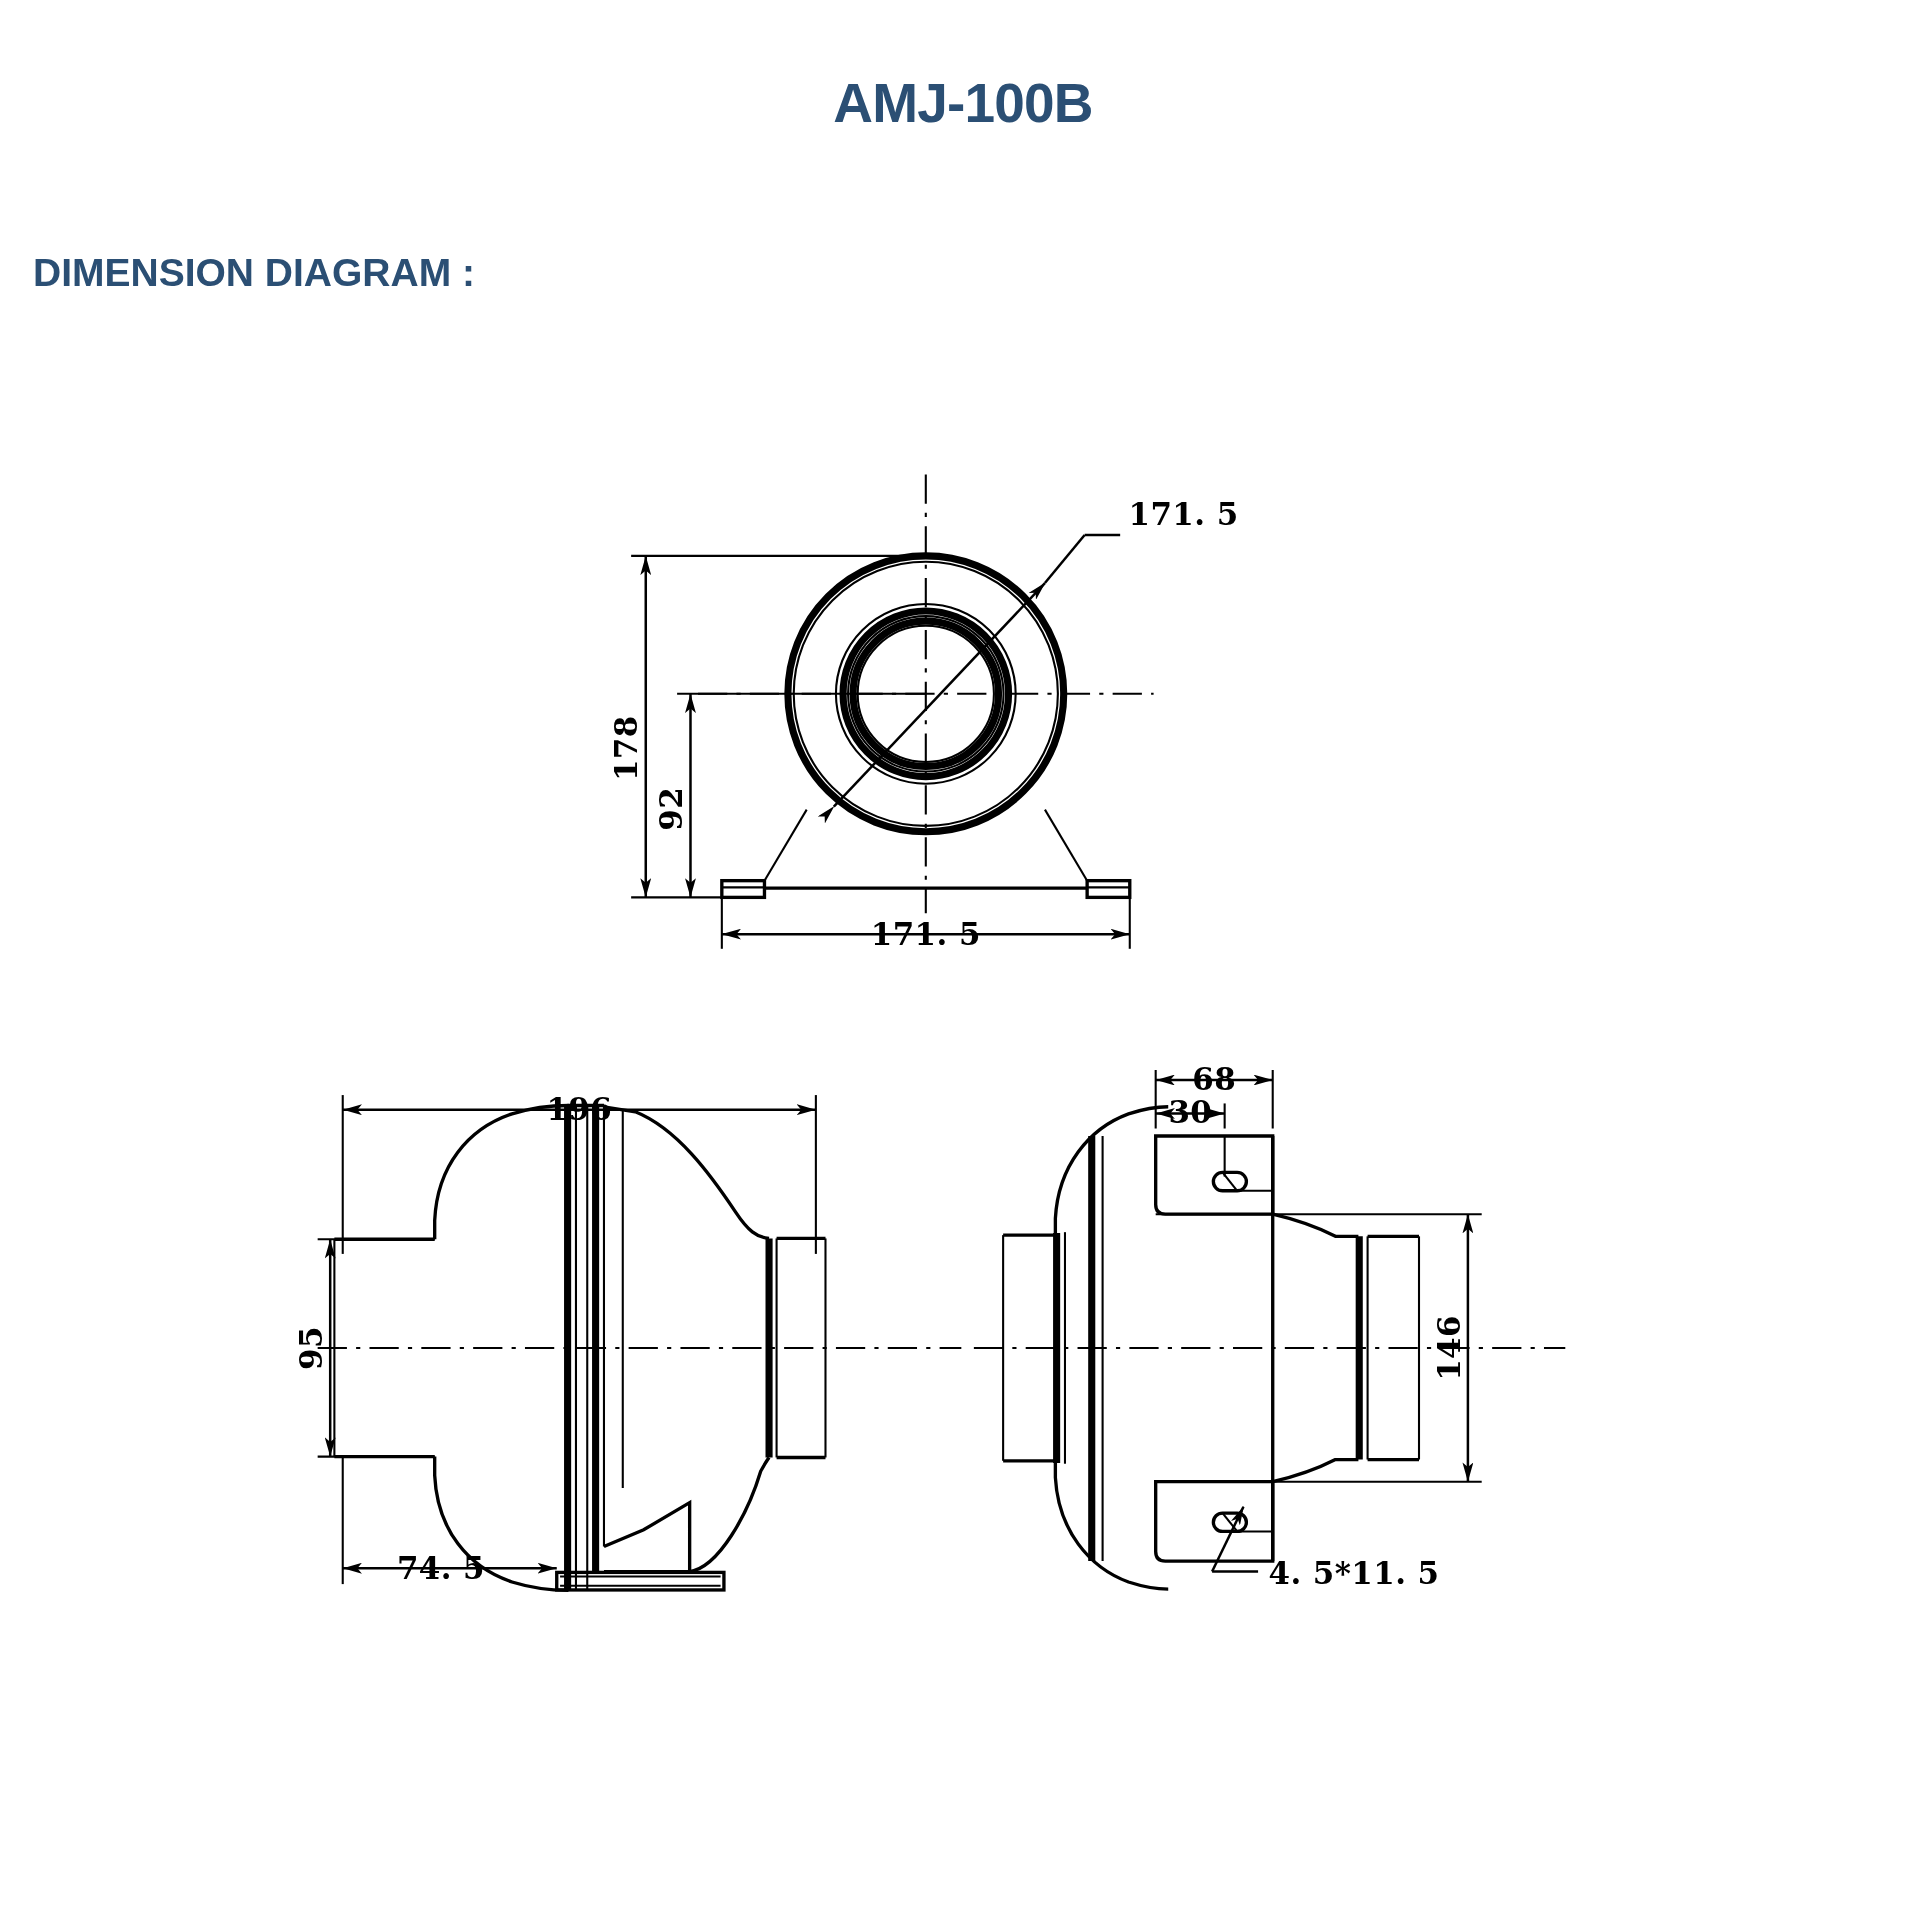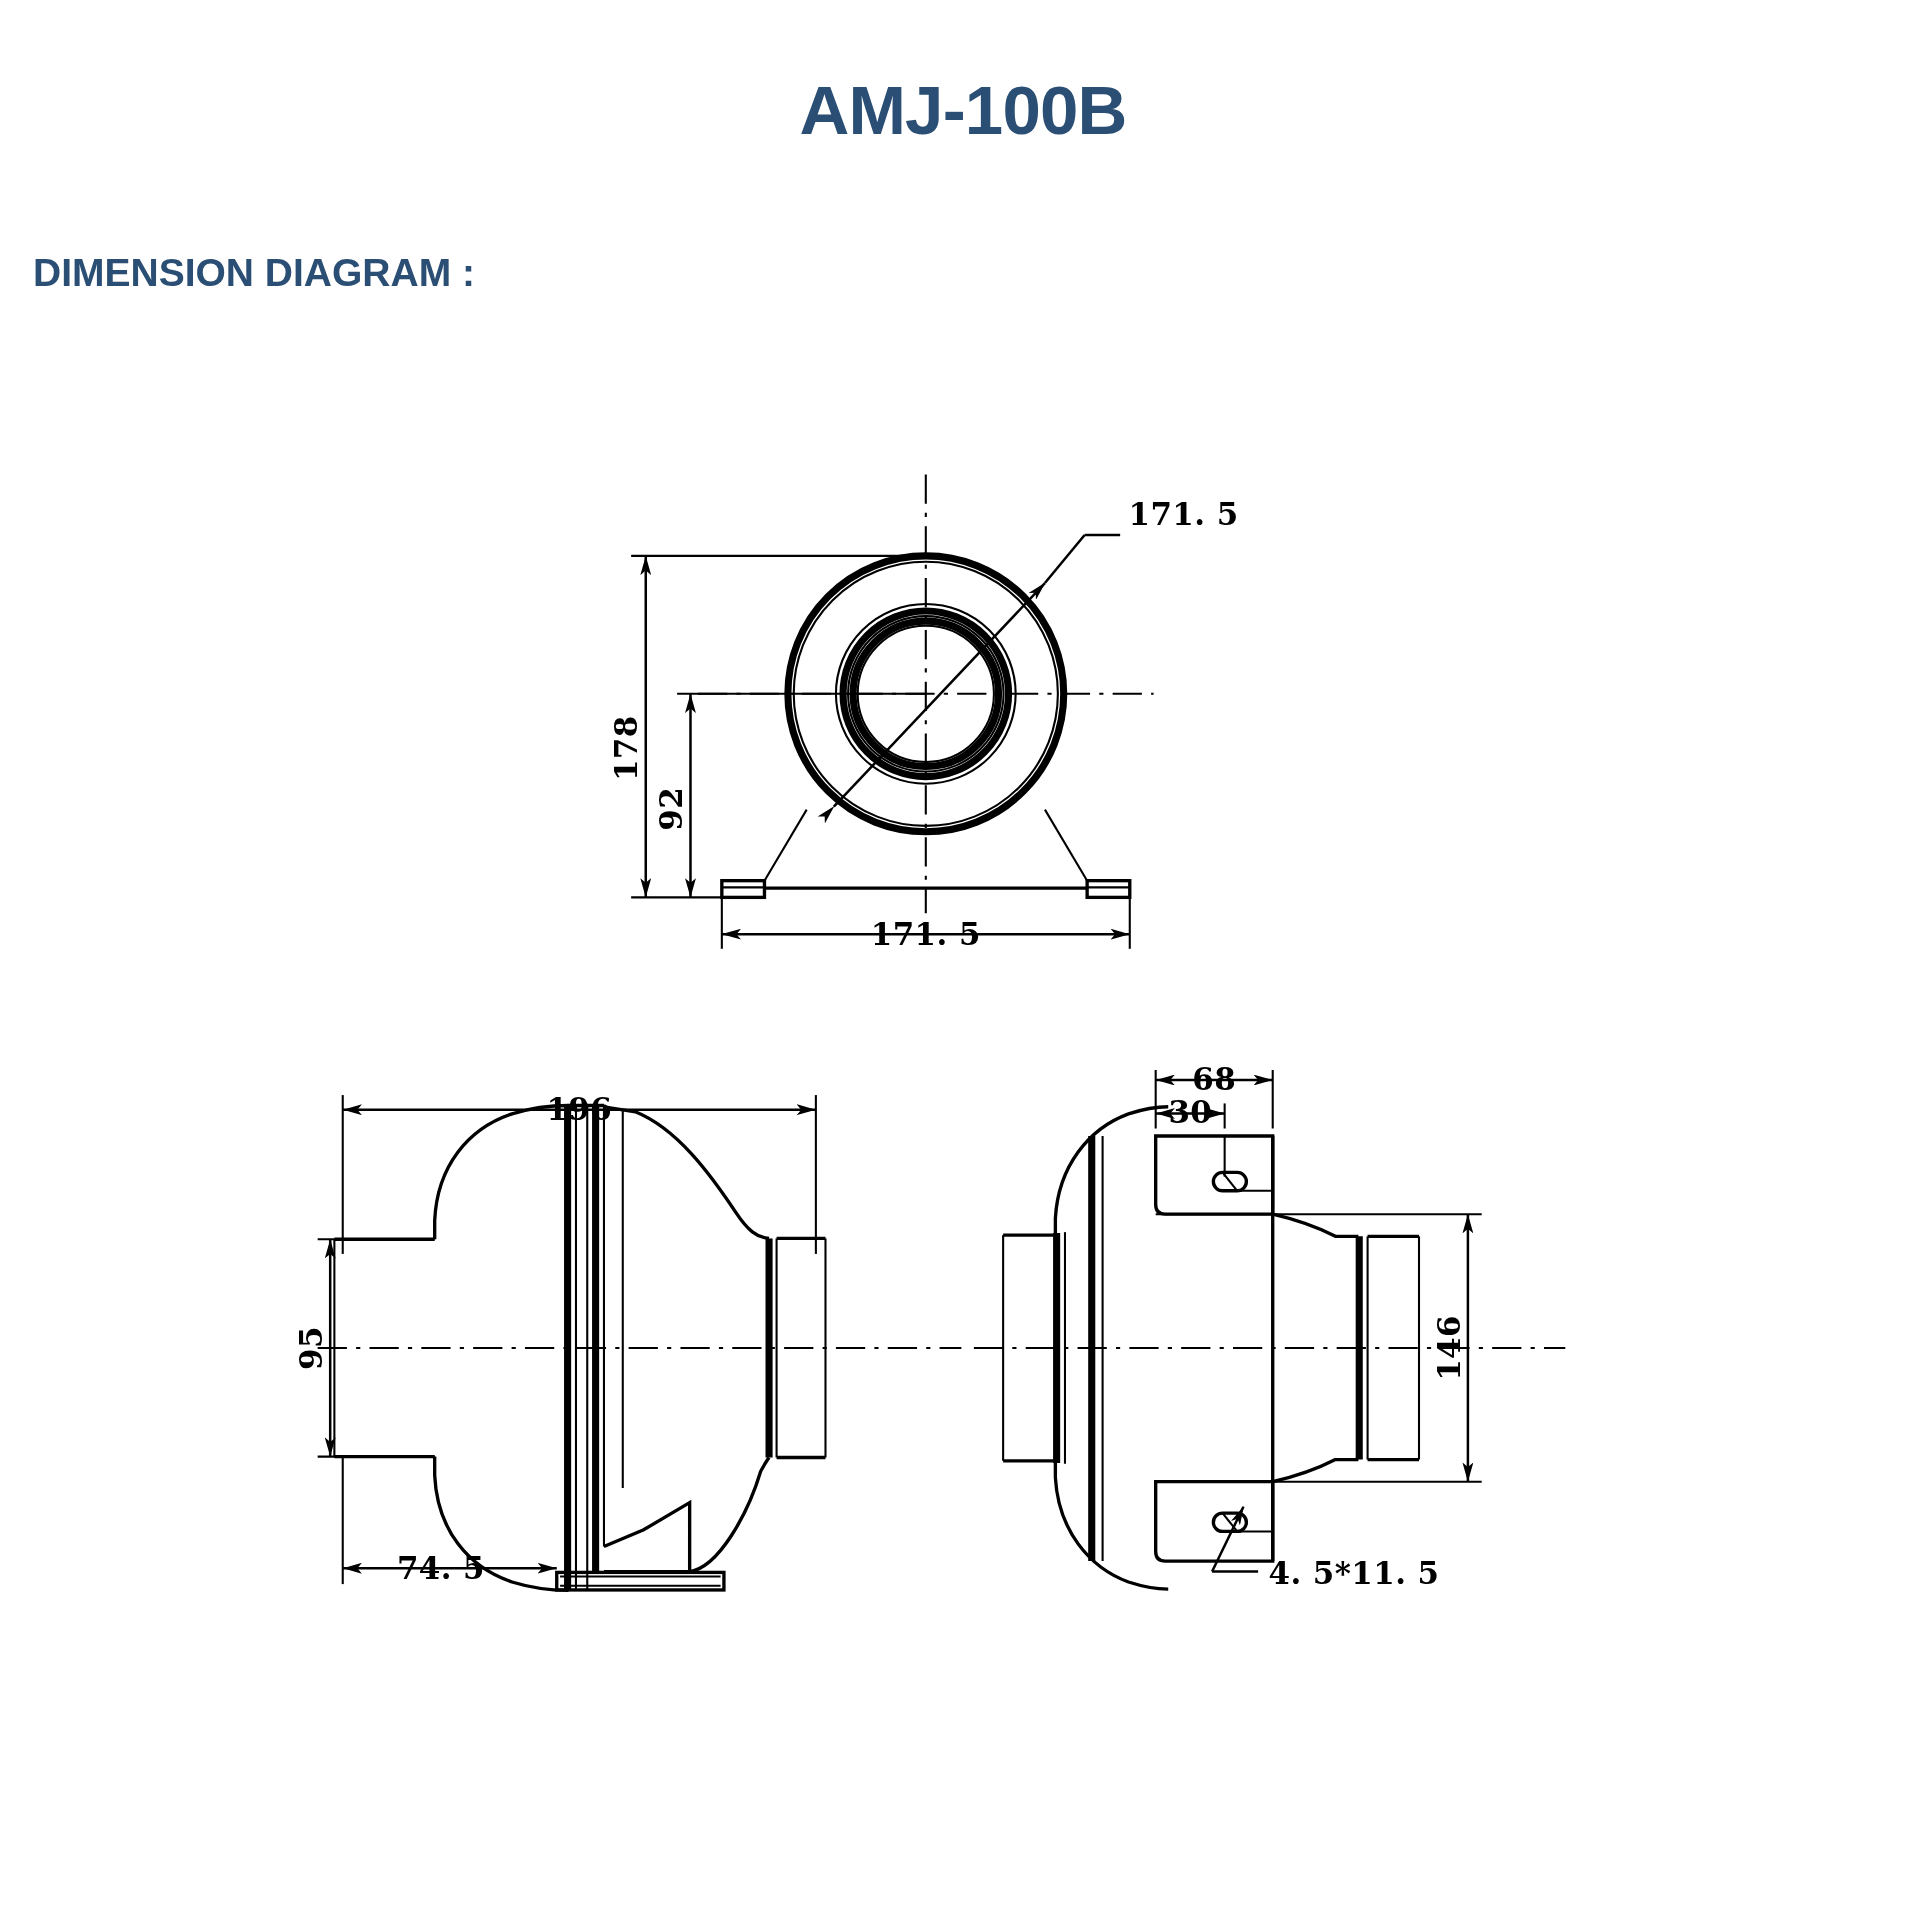--- a/index.html
+++ b/index.html
@@ -10,21 +10,21 @@
     position:relative;
   }
   #page{position:relative;width:1926px;height:1926px;background:#fff;}
 
   .title{
     position:absolute;
     top:71px;left:0;width:1926px;
     text-align:center;
     font-family:"Liberation Sans", sans-serif;
     font-weight:bold;
-    font-size:69px;
+    font-size:55px;
     letter-spacing:-0.8px;
     color:#2b4f74;
   }
   .section-label{
     position:absolute;
     top:251px;left:33px;
     font-family:"Liberation Sans", sans-serif;
     font-weight:bold;
     font-size:39px;
     letter-spacing:0px;

